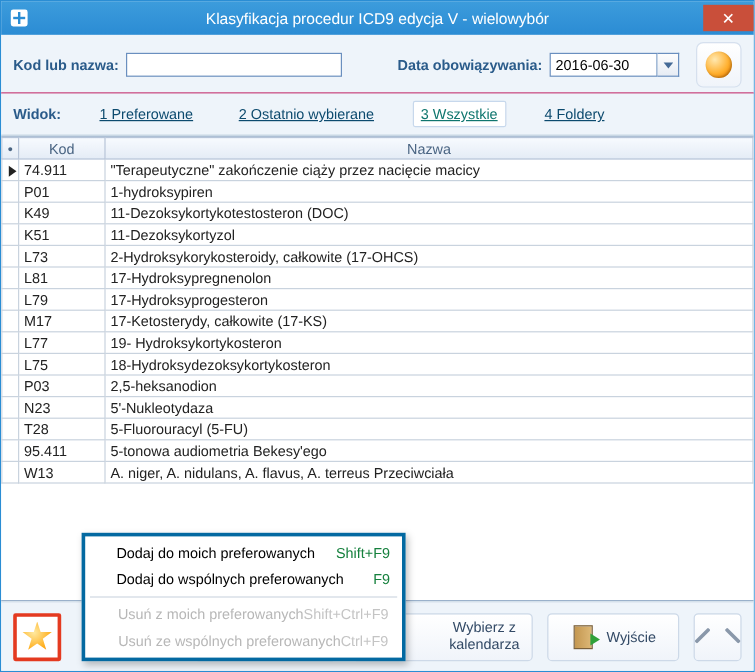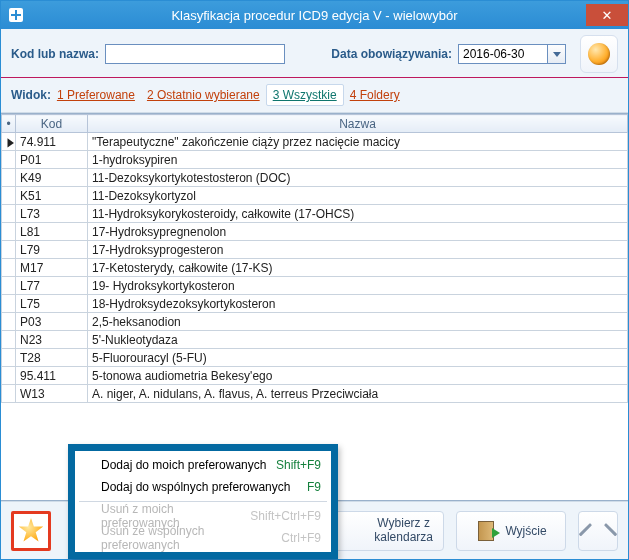--- a/index.html
+++ b/index.html
@@ -68,26 +68,26 @@
     cursor:pointer;
   }
   .orange-circle { width:22px; height:22px; border-radius:50%;
     background:radial-gradient(circle at 35% 30%, #ffe8b0, #ffb030 55%, #f08000 90%);
     box-shadow:inset -1px -1px 2px rgba(0,0,0,.25);
   }
   .orange-circle::after{content:"";}
 
   .viewbar {
     padding:6px 10px 6px 10px;
-    display:flex; align-items:center; gap:0;
+    display:flex; align-items:center; gap:26px;
     border-bottom:1px solid #d0dce8;
     background:#eef4fa;
   }
   .viewlink {
-    color:#c2410c; text-decoration:underline; cursor:pointer;
+    color:#0c4a6e; text-decoration:underline; cursor:pointer;
     padding:3px 6px;
   }
   .viewlink.active {
     background:#fff; border:1px solid #c7d8ec; border-radius:2px;
     text-decoration:underline;
     color:#0f766e;
   }
 
   .grid-area { flex:1; background:#fff; border-top:1px solid #9ab1cb; border-bottom:1px solid #9ab1cb; overflow:hidden; display:flex; flex-direction:column;}
   table { border-collapse:collapse; width:100%; table-layout:fixed;}
@@ -158,21 +158,21 @@
     border-left:8px solid #2fa13a;border-top:5px solid transparent;border-bottom:5px solid transparent;}
   .icon-tools{position:relative;width:22px;height:22px;}
   .icon-tools::before{content:"";position:absolute;left:3px;top:3px;width:3px;height:16px;background:#8a98aa;transform:rotate(45deg);transform-origin:top left;border-radius:1px;}
   .icon-tools::after{content:"";position:absolute;right:3px;top:3px;width:3px;height:16px;background:#8a98aa;transform:rotate(-45deg);transform-origin:top right;border-radius:1px;}
 
   .context-menu {
     position:absolute;
     left:68px; top:444px;
     width:270px;
     background:#fff;
-    border:7px solid #0369a1;
+    border:3px solid #0369a1;
     box-shadow:2px 3px 6px rgba(0,0,0,.25);
     padding:3px 2px;
     z-index:50;
   }
   .context-menu .mi {
     display:flex; align-items:center;
     height:22px; padding:0 8px 0 24px;
     font-size:12px; cursor:pointer;
     justify-content:space-between;
   }
@@ -257,21 +257,21 @@
             <td>11-Dezoksykortykotestosteron (DOC)</td>
           </tr>
           <tr>
             <td></td>
             <td>K51</td>
             <td>11-Dezoksykortyzol</td>
           </tr>
           <tr>
             <td></td>
             <td>L73</td>
-            <td>11-Hydroksykorykosteroidy, całkowite (17-OHCS)</td>
+            <td>2-Hydroksykorykosteroidy, całkowite (17-OHCS)</td>
           </tr>
           <tr>
             <td></td>
             <td>L81</td>
             <td>17-Hydroksypregnenolon</td>
           </tr>
           <tr>
             <td></td>
             <td>L79</td>
             <td>17-Hydroksyprogesteron</td>

